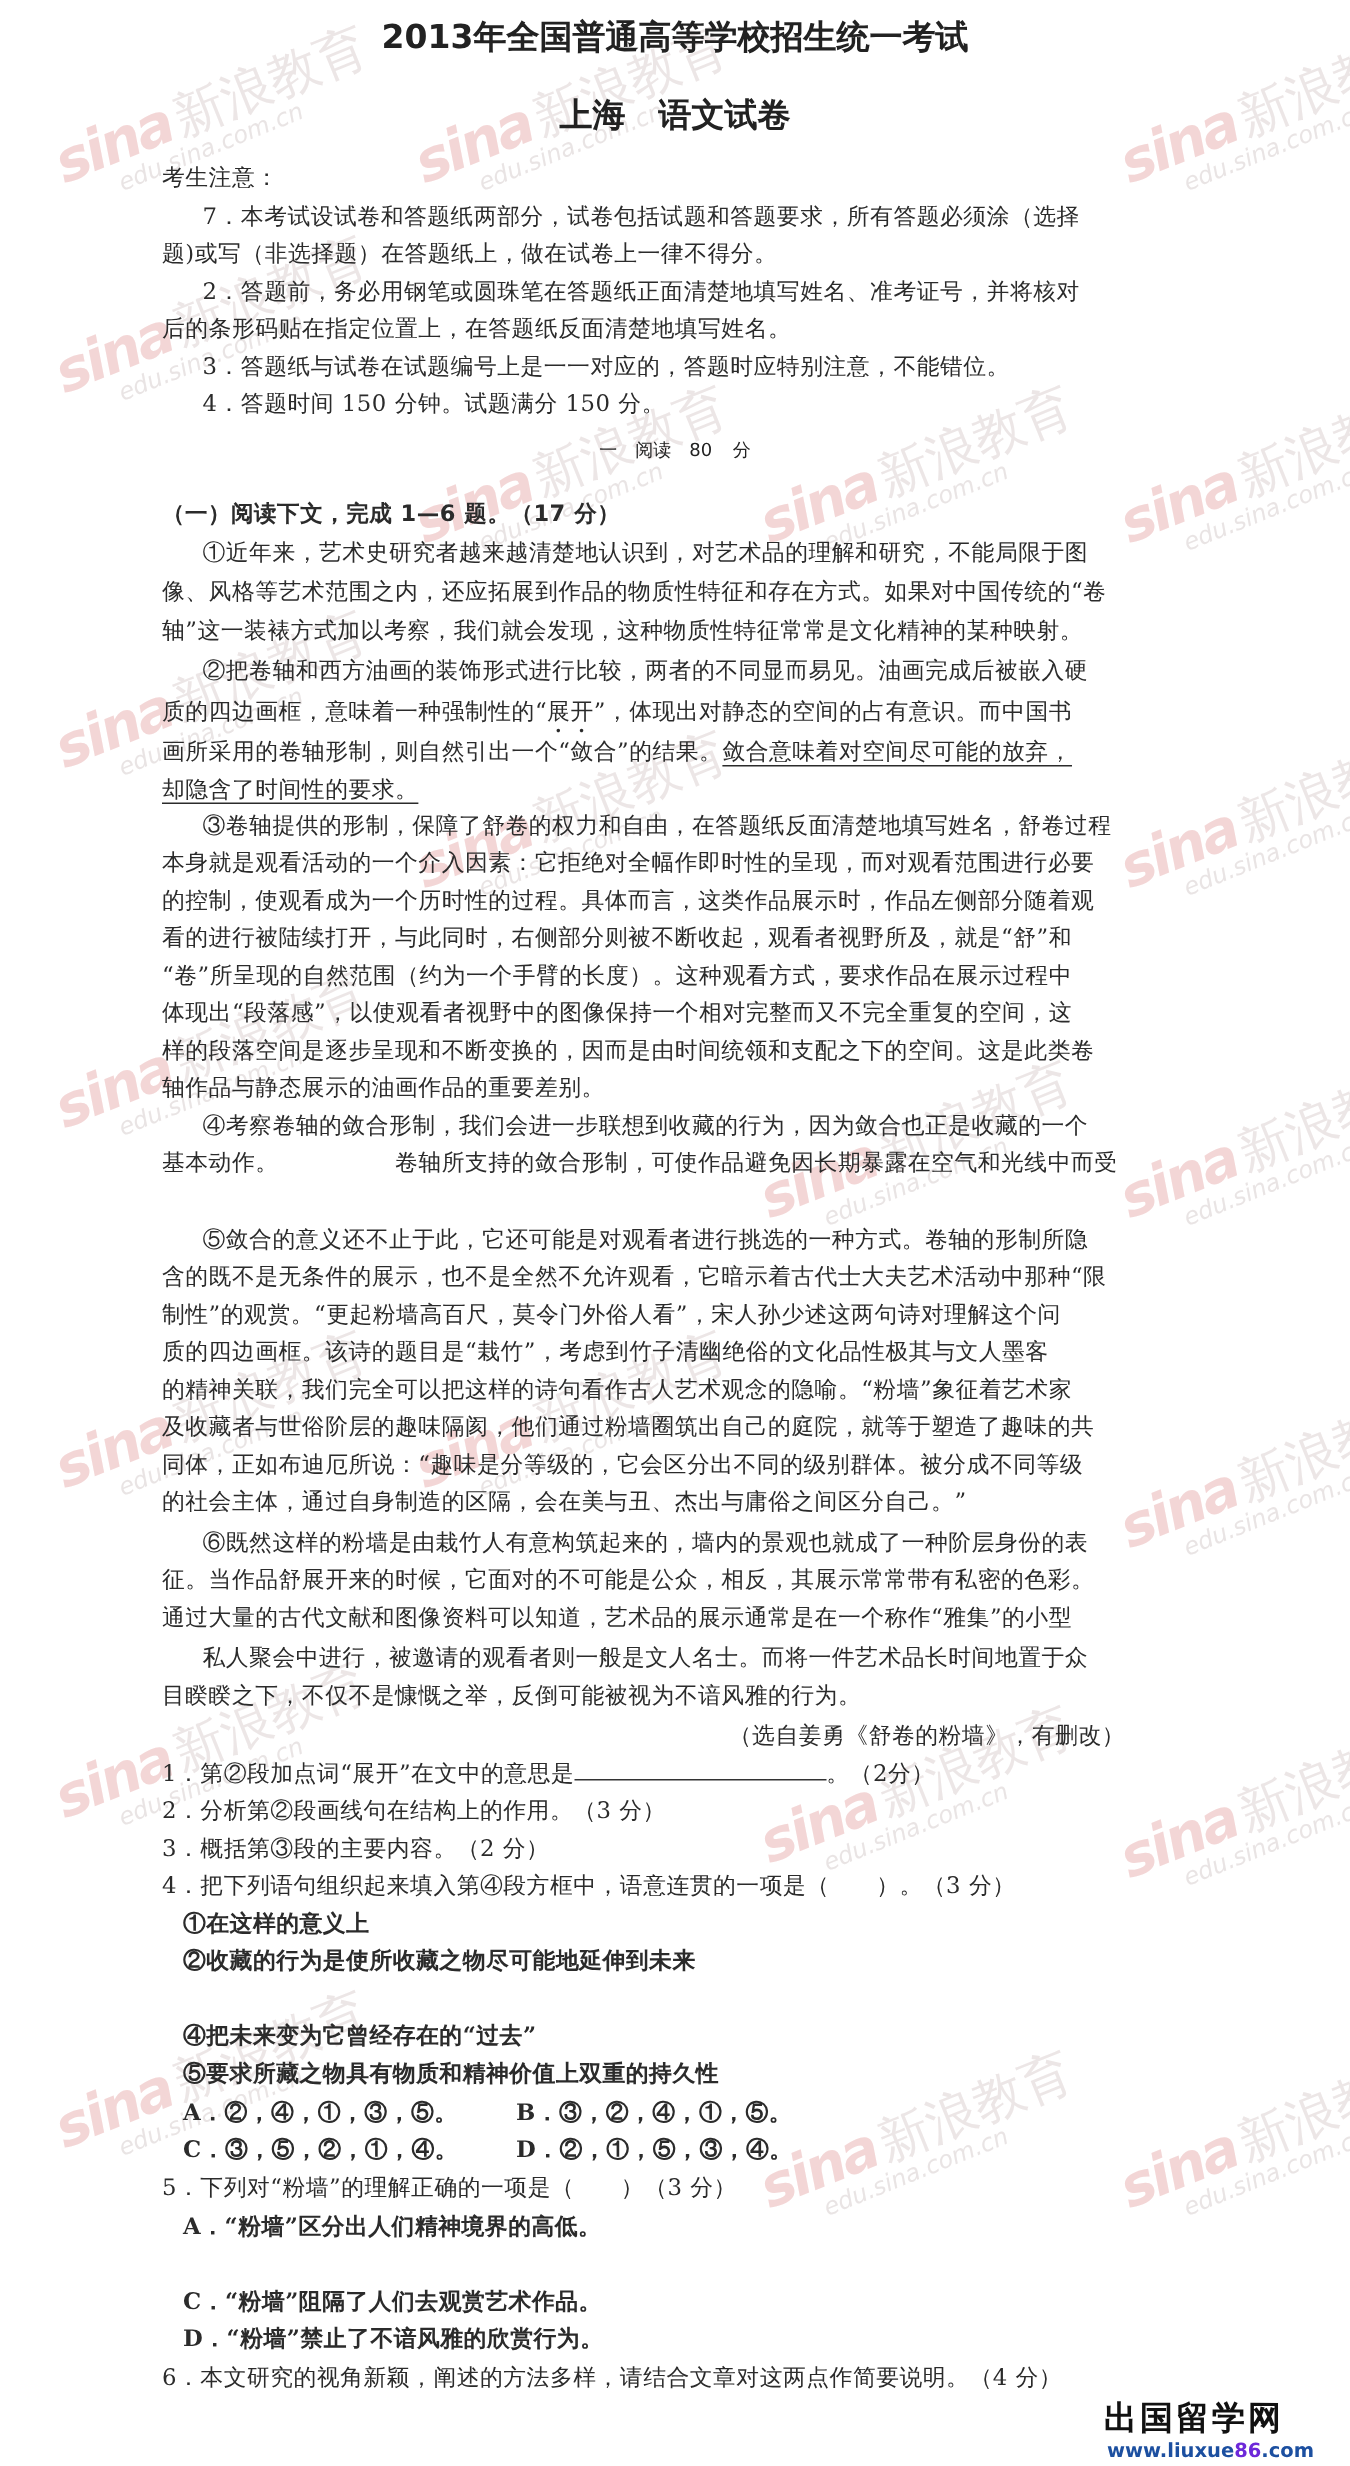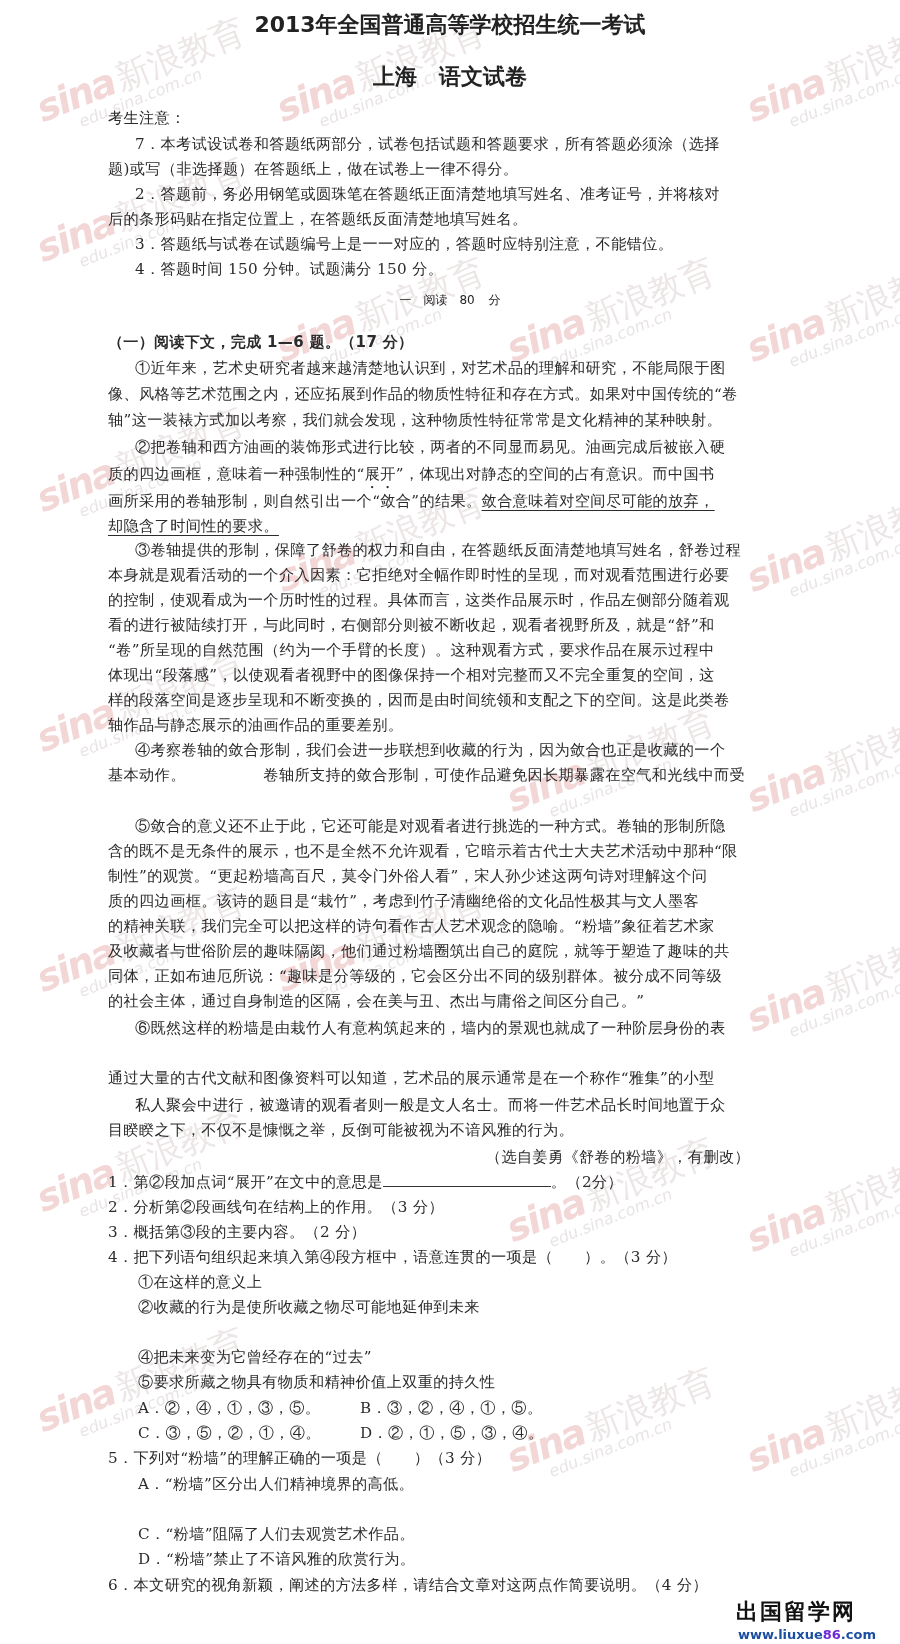--- a/index.html
+++ b/index.html
@@ -27,21 +27,21 @@
   .subtitle {
     position:absolute; left:0; width:900px; top:62px; text-align:center;
     font-family:"DejaVu Sans","Liberation Sans",sans-serif; font-weight:bold;
     font-size:22px; color:#222; word-spacing:18px;
   }
   .line {
     position:absolute; left:108px; width:642px; font-size:15.2px; line-height:24px;
     white-space:nowrap; overflow:visible; color:#2b2b2b; letter-spacing:0.35px;
   }
   .ind { left:135px; width:615px; }
-  .ind2 { left:138px; }
+  .ind2 { left:122px;font-weight:bold; }
   .sec {
     position:absolute; left:0; width:900px; top:292px; text-align:center;
     font-family:"DejaVu Sans","Liberation Sans",sans-serif; font-size:12px; color:#222; word-spacing:10px;
   }
   .bold { font-family:"DejaVu Sans","Liberation Sans",sans-serif; font-weight:bold; font-size:15px; }
   .ul { text-decoration:underline; text-underline-offset:4px;text-align:right; }
   .dots { text-emphasis:dot; -webkit-text-emphasis:dot; text-emphasis-position:under; -webkit-text-emphasis-position:under; }
   .blank { display:inline-block; width:168px; border-bottom:1px solid #333; height:16px; vertical-align:baseline; }
   .right { text-align:right; }
   .opts span.opt { display:inline-block; width:222px; }
@@ -120,20 +120,21 @@
   <div class="line ind" style="top:814px">⑤敛合的意义还不止于此，它还可能是对观看者进行挑选的一种方式。卷轴的形制所隐</div>
   <div class="line" style="top:839px">含的既不是无条件的展示，也不是全然不允许观看，它暗示着古代士大夫艺术活动中那种“限</div>
   <div class="line" style="top:864px">制性”的观赏。“更起粉墙高百尺，莫令门外俗人看”，宋人孙少述这两句诗对理解这个问</div>
   <div class="line" style="top:889px">质的四边画框。该诗的题目是“栽竹”，考虑到竹子清幽绝俗的文化品性极其与文人墨客</div>
   <div class="line" style="top:914px">的精神关联，我们完全可以把这样的诗句看作古人艺术观念的隐喻。“粉墙”象征着艺术家</div>
   <div class="line" style="top:939px">及收藏者与世俗阶层的趣味隔阂，他们通过粉墙圈筑出自己的庭院，就等于塑造了趣味的共</div>
   <div class="line" style="top:964px">同体，正如布迪厄所说：“趣味是分等级的，它会区分出不同的级别群体。被分成不同等级</div>
   <div class="line" style="top:989px">的社会主体，通过自身制造的区隔，会在美与丑、杰出与庸俗之间区分自己。”</div>
 
   <div class="line ind" style="top:1016px">⑥既然这样的粉墙是由栽竹人有意构筑起来的，墙内的景观也就成了一种阶层身份的表</div>
+  <div class="line" style="top:1041px">征。当作品舒展开来的时候，它面对的不可能是公众，相反，其展示常常带有私密的色彩。</div>
   <div class="line" style="top:1066px">通过大量的古代文献和图像资料可以知道，艺术品的展示通常是在一个称作“雅集”的小型</div>
   <div class="line ind" style="top:1093px">私人聚会中进行，被邀请的观看者则一般是文人名士。而将一件艺术品长时间地置于众</div>
   <div class="line" style="top:1118px">目睽睽之下，不仅不是慷慨之举，反倒可能被视为不谙风雅的行为。</div>
 
   <div class="line right" style="top:1145px">（选自姜勇《舒卷的粉墙》，有删改）</div>
 
   <div class="line" style="top:1170px"><span>1．第②段加点词“展开”在文中的意思是</span><span class="blank"></span><span>。（2分）</span></div>
   <div class="line" style="top:1195px">2．分析第②段画线句在结构上的作用。（3 分）</div>
   <div class="line" style="top:1220px">3．概括第③段的主要内容。（2 分）</div>
   <div class="line" style="top:1245px">4．把下列语句组织起来填入第④段方框中，语意连贯的一项是（　　）。（3 分）</div>

